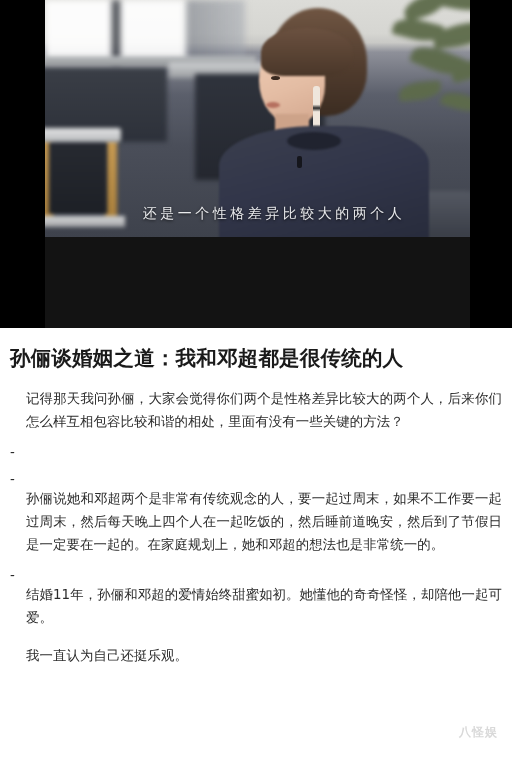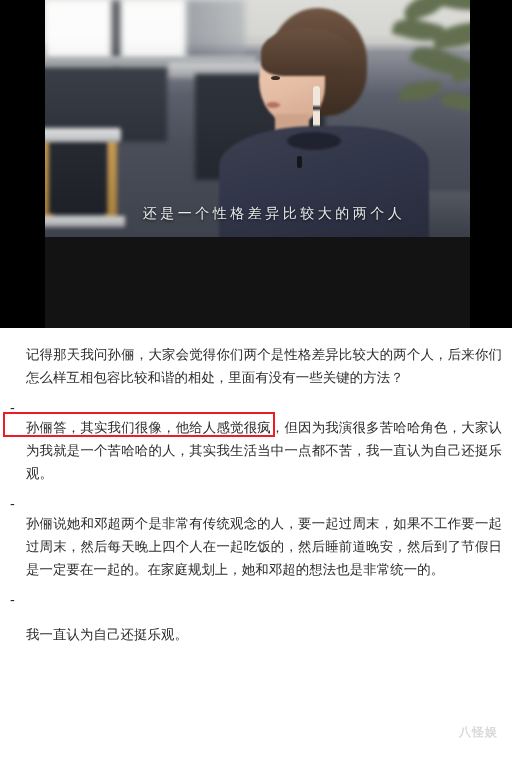--- a/index.html
+++ b/index.html
@@ -360,34 +360,32 @@
       <div class="subtitle">还是一个性格差异比较大的两个人</div>
     </div>
 
     <div class="below-video"></div>
     <div class="letterbox-left"></div>
     <div class="letterbox-right"></div>
   </div>
 
   <div class="article">
 
+    <h1 class="article-title">孙俪谈婚姻之道：我和邓超都是很传统的人</h1>
 
     <p class="para">记得那天我问孙俪，大家会觉得你们两个是性格差异比较大的两个人，后来你们怎么样互相包容比较和谐的相处，里面有没有一些关键的方法？</p>
 
     <p class="sep">-</p>
 
-    <div class="para-highlight">
-      <p class="para" style="margin-top:0;">孙俪答，其实我们很像，他给人感觉很疯，但因为我演很多苦哈哈角色，大家认为我就是一个苦哈哈的人，其实我生活当中一点都不苦，我一直认为自己还挺乐观。</p>
-      <div class="redbox"></div>
-    </div>
 
     <p class="sep">-</p>
 
     <p class="para" style="margin-top:0;">孙俪说她和邓超两个是非常有传统观念的人，要一起过周末，如果不工作要一起过周末，然后每天晚上四个人在一起吃饭的，然后睡前道晚安，然后到了节假日是一定要在一起的。在家庭规划上，她和邓超的想法也是非常统一的。</p>
 
     <p class="sep">-</p>
 
+    <p class="para" style="margin-top:0;">结婚11年，孙俪和邓超的爱情始终甜蜜如初。她懂他的奇奇怪怪，却陪他一起可爱。</p>
 
     <p class="para">我一直认为自己还挺乐观。</p>
   </div>
 
   <div class="watermark">八怪娱</div>
 </div>
 
 </body></html>

